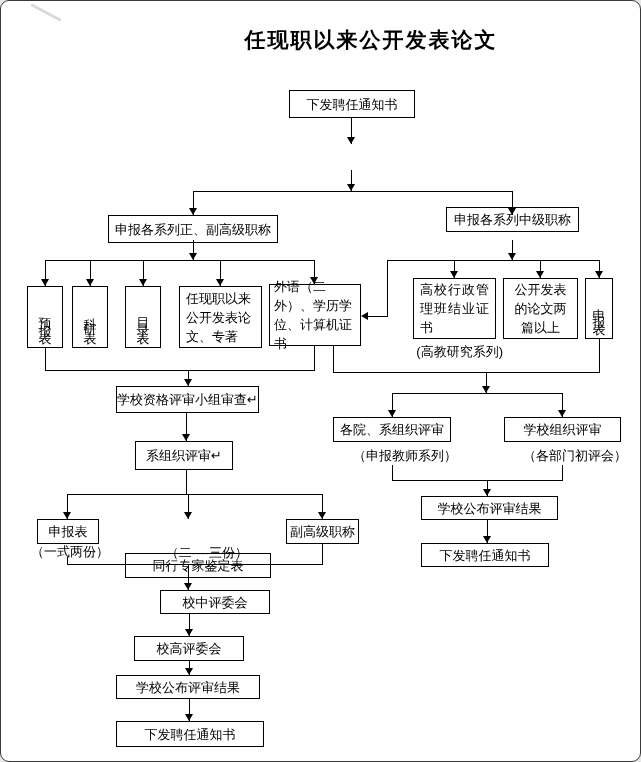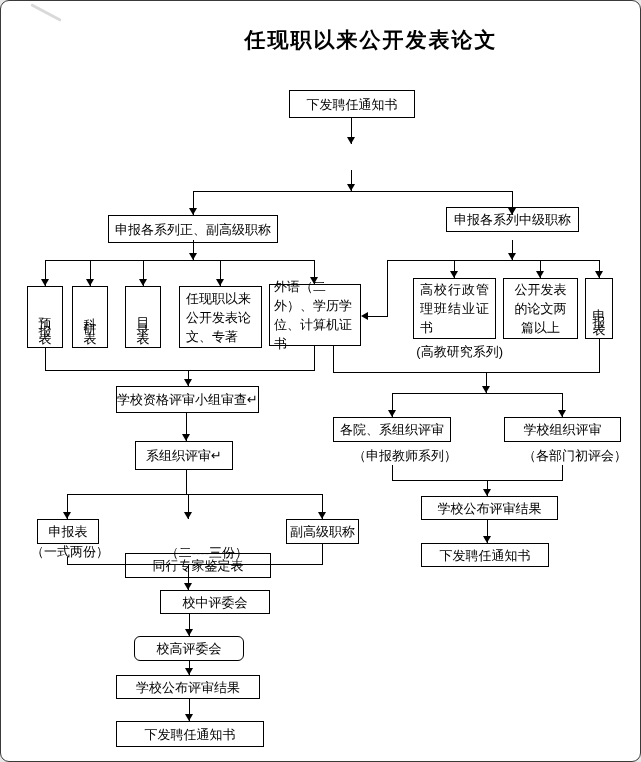--- a/index.html
+++ b/index.html
@@ -83,21 +83,21 @@
   <div class="box" style="left:115px;top:385px;width:143px;height:27px;">学校资格评审小组审查↵</div>
   <div class="box" style="left:134px;top:440px;width:98px;height:29px;">系组织评审↵</div>
 
   <div class="box" style="left:36px;top:518px;width:62px;height:25px;">申报表</div>
   <div class="caption" style="left:26px;top:542px;width:82px;">（一式两份）</div>
   <div class="box" style="left:124px;top:518px;width:146px;height:25px;margin-top:34px;">同行专家鉴定表</div>
   <div class="caption" style="left:127px;top:543px;width:120px;">（二----三份）</div>
   <div class="box" style="left:285px;top:518px;width:73px;height:25px;">副高级职称</div>
 
   <div class="box" style="left:133px;top:589px;width:110px;height:24px;margin-left:26px;">校中评委会</div>
-  <div class="box" style="left:133px;top:635px;width:110px;height:25px;border-radius:6px;">校高评委会</div>
+  <div class="box" style="left:133px;top:635px;width:110px;height:25px;">校高评委会</div>
   <div class="box" style="left:115px;top:674px;width:144px;height:24px;">学校公布评审结果</div>
   <div class="box" style="left:115px;top:720px;width:148px;height:26px;">下发聘任通知书</div>
 
   <div class="box" style="left:332px;top:416px;width:118px;height:25px;">各院、系组织评审</div>
   <div class="caption" style="left:326px;top:446px;width:130px;">（申报教师系列）</div>
   <div class="box" style="left:503px;top:416px;width:117px;height:25px;">学校组织评审</div>
   <div class="caption" style="left:486px;top:446px;width:140px;">（各部门初评会）</div>
   <div class="box" style="left:420px;top:495px;width:137px;height:24px;">学校公布评审结果</div>
   <div class="box" style="left:420px;top:542px;width:128px;height:24px;">下发聘任通知书</div>
 <div class="ln" style="left: 350px; top: 117px; width: 1px; height: 26px;"></div>

